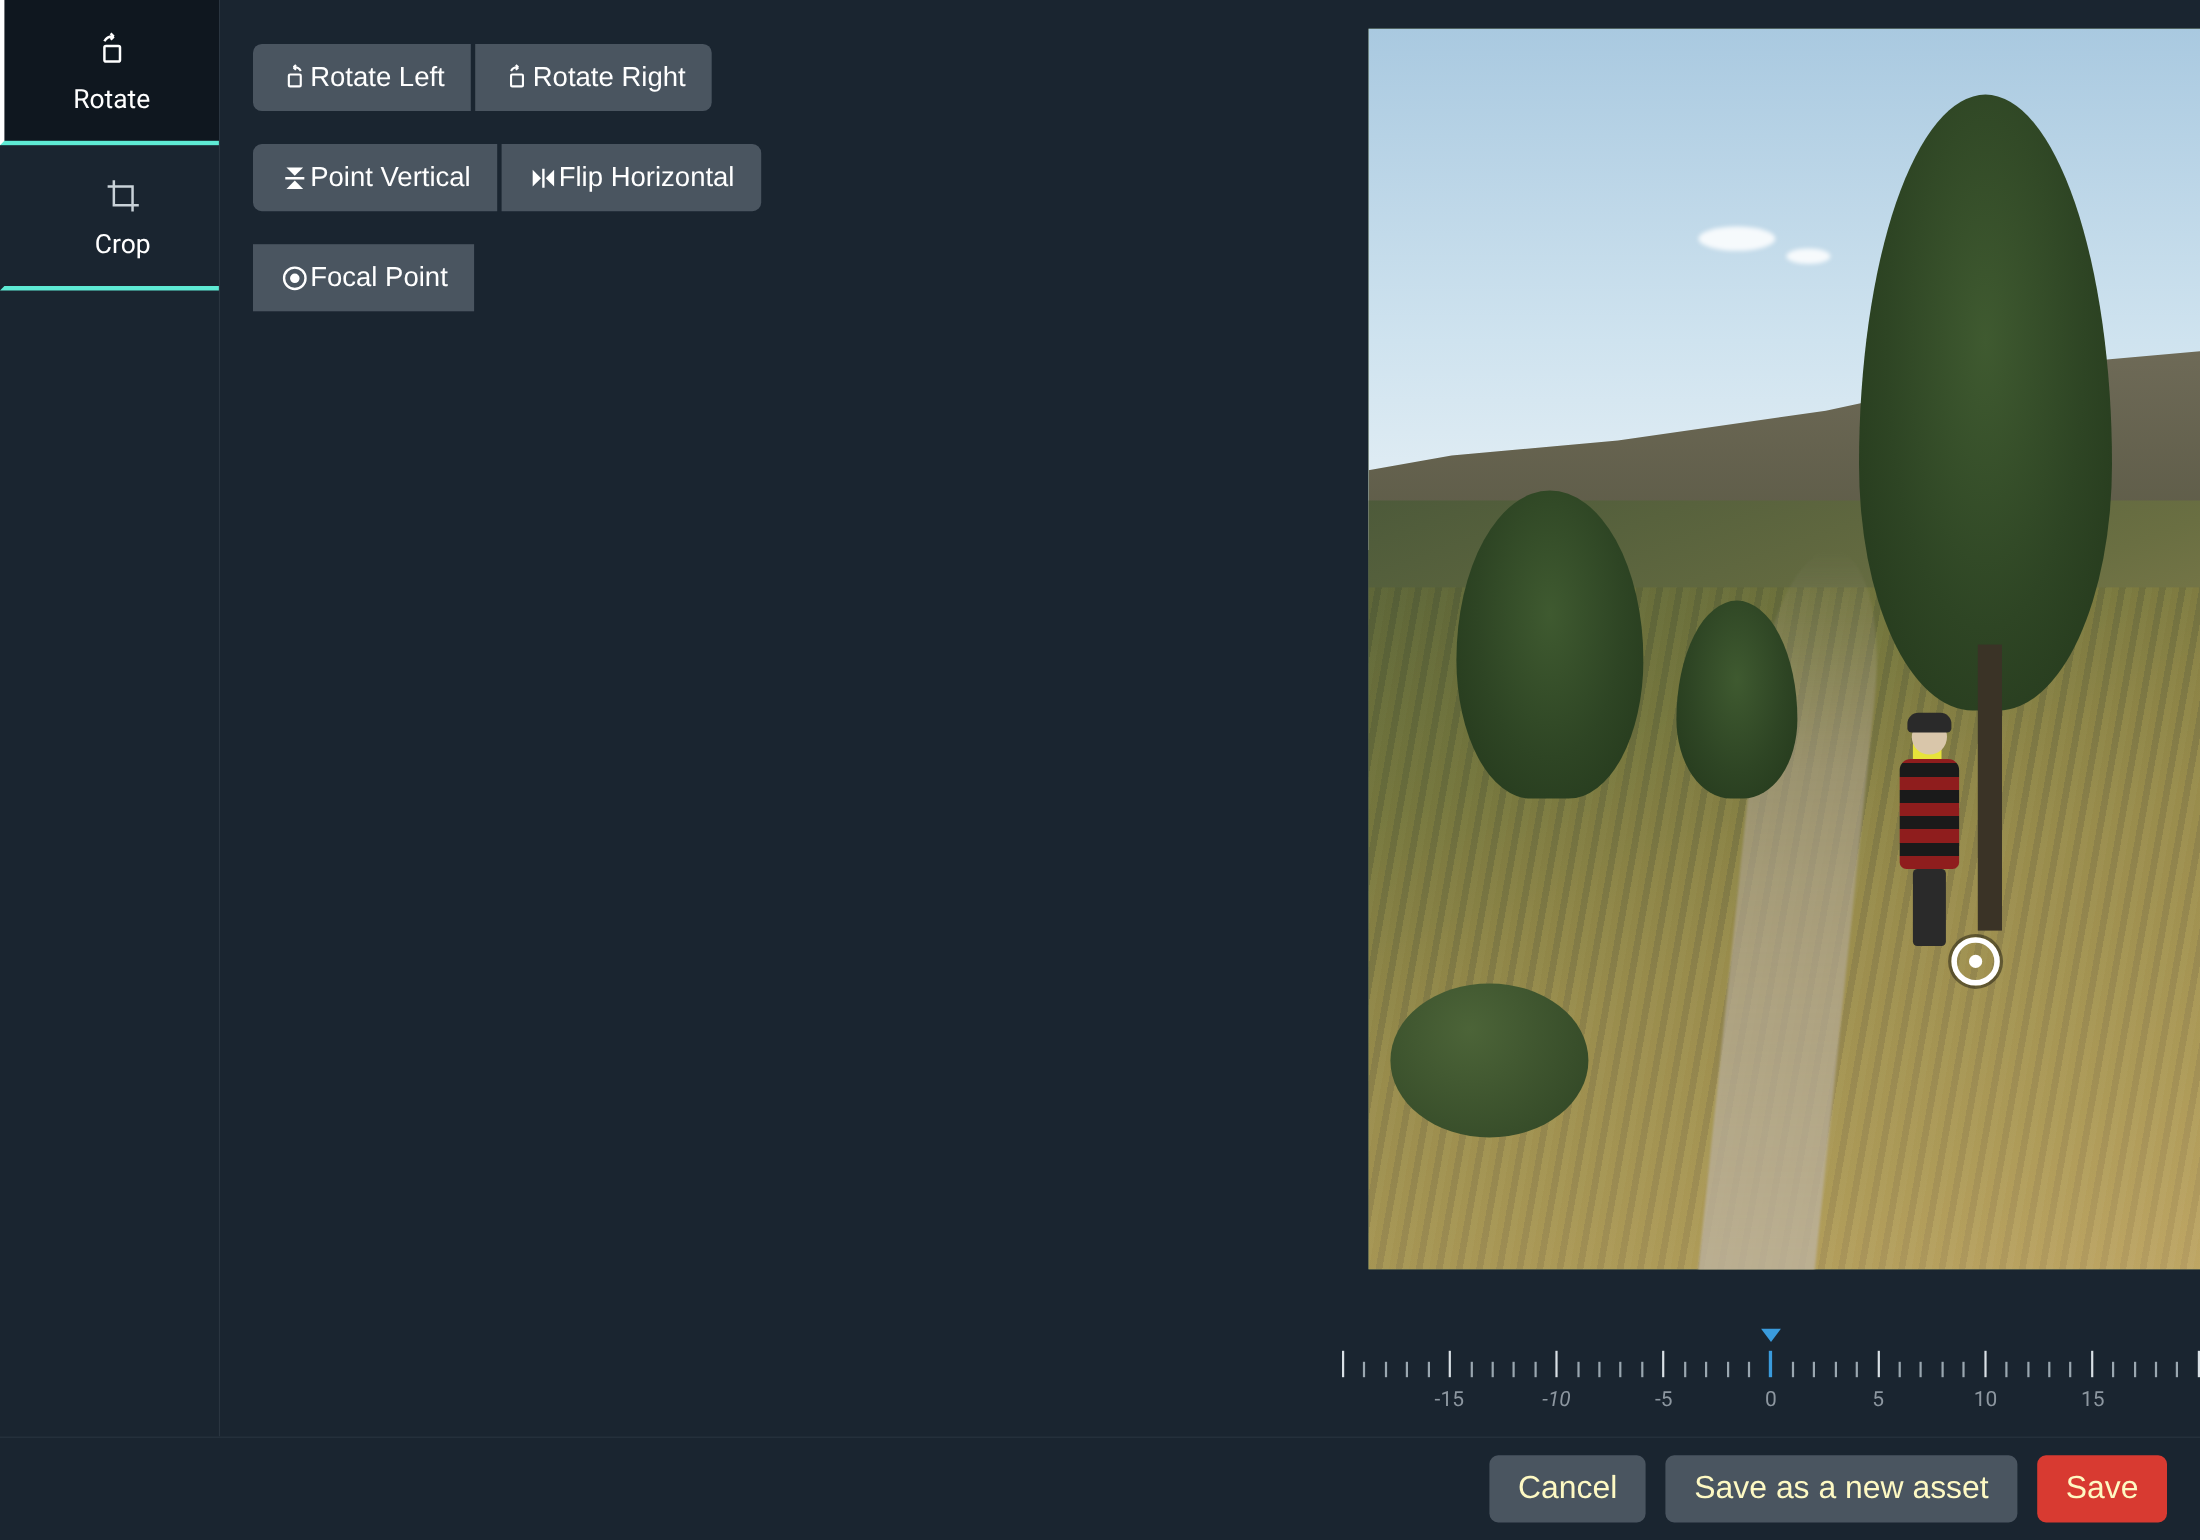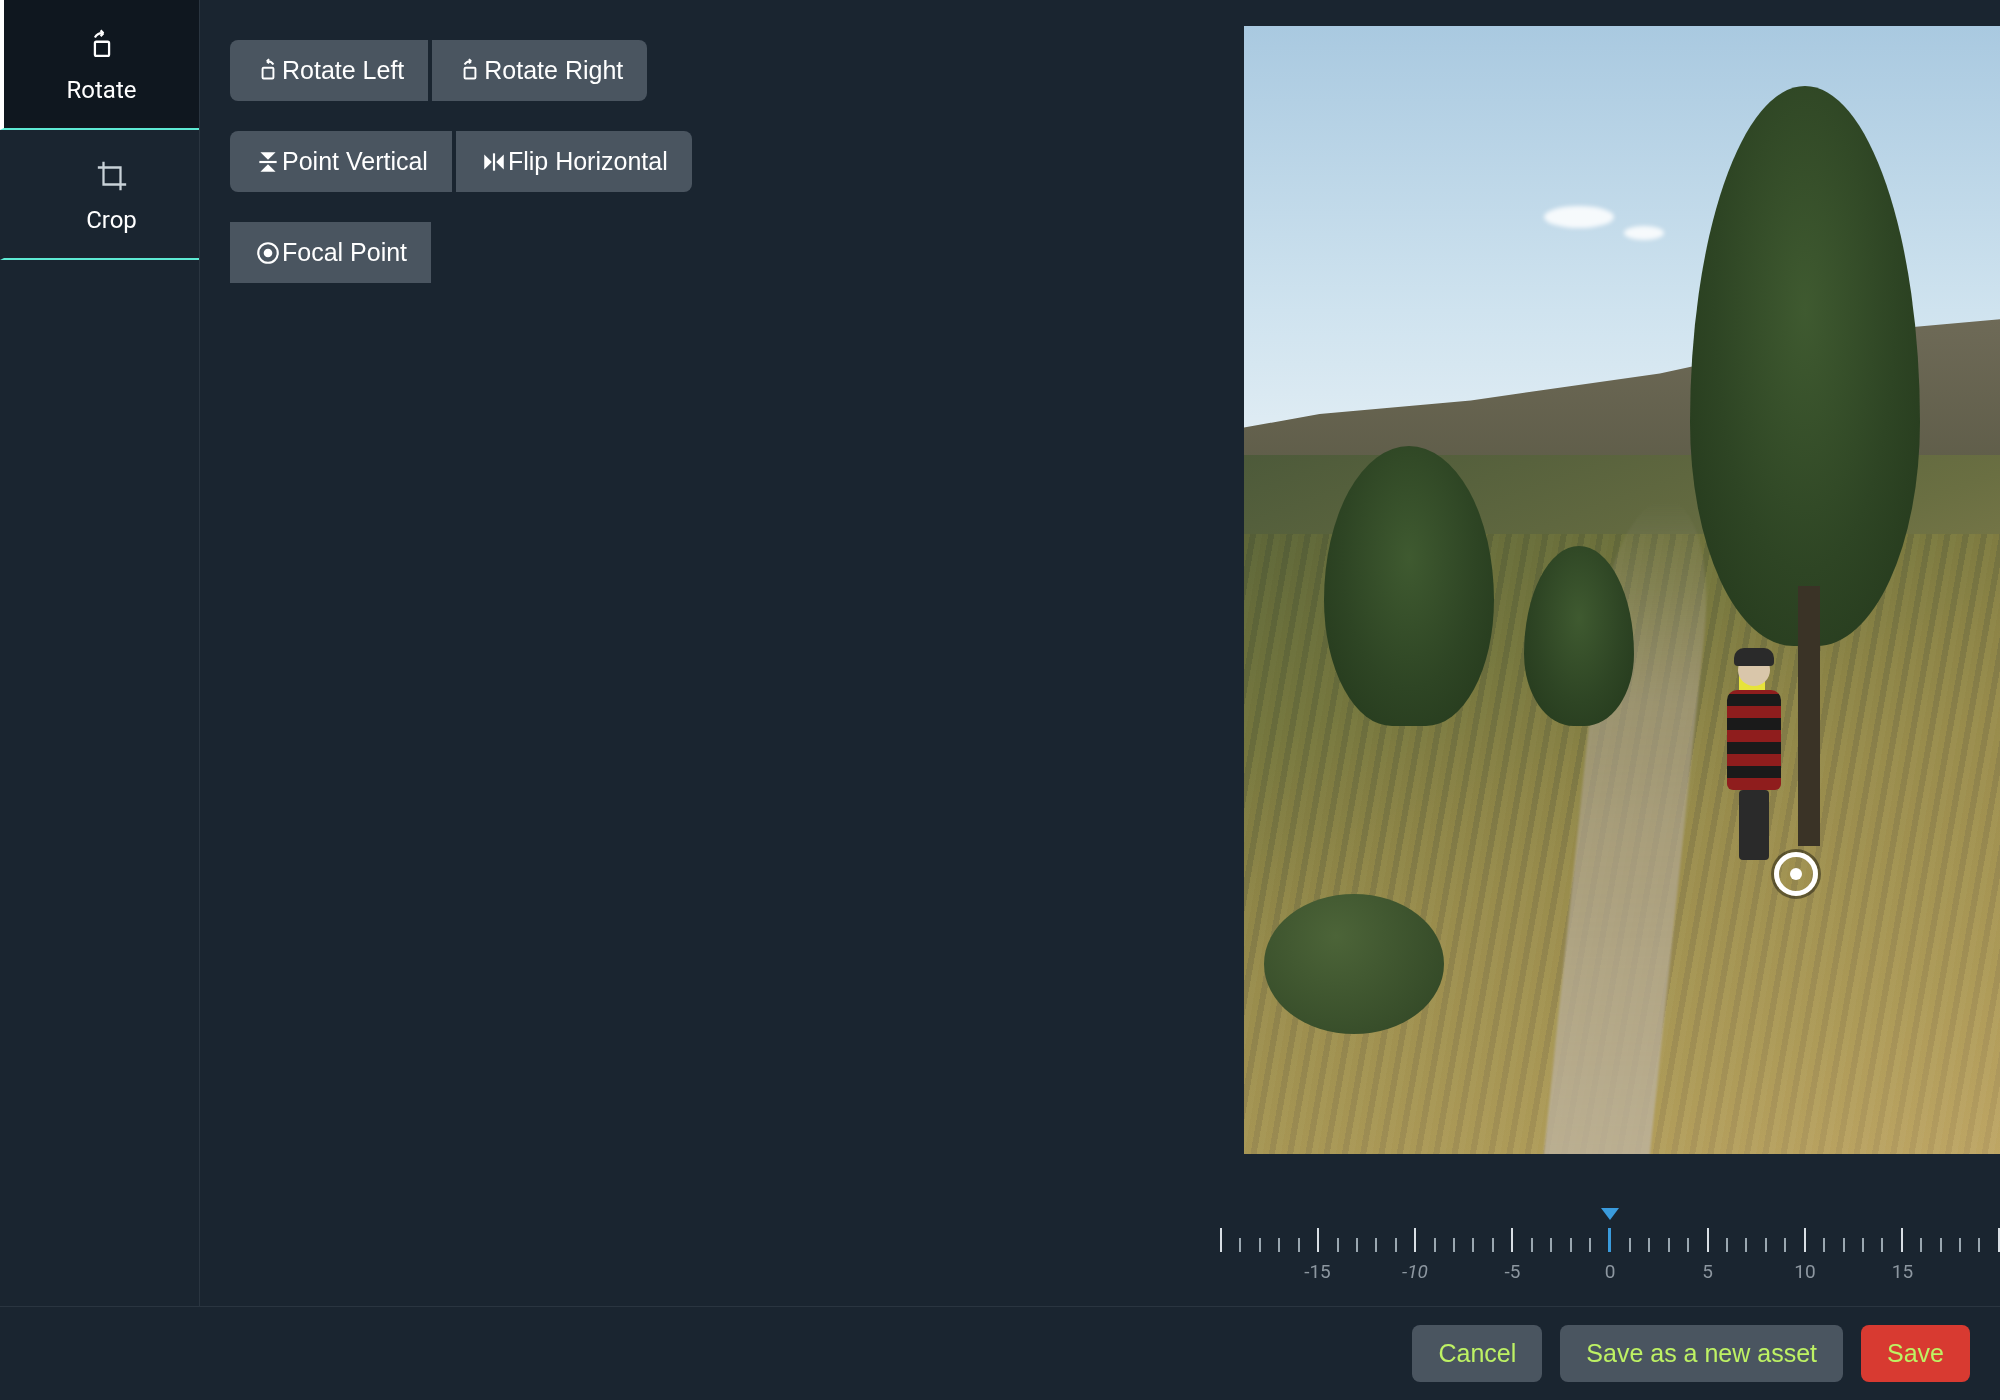--- a/index.html
+++ b/index.html
@@ -31,21 +31,21 @@
     padding-top: 0;
   }
   .sidebar-tab {
     display: flex;
     flex-direction: column;
     align-items: center;
     justify-content: center;
     padding: 28px 0 24px;
     cursor: pointer;
     gap: 12px;
-    border-bottom: 2px solid #5eead4;
+    border-bottom: 4px solid #5eead4;
   }
   .sidebar-tab.active {
     background: #0f171f;
     border-left: 4px solid #ffffff;
     margin-left: -0px;
   }
   .sidebar-tab:not(.active) {
     border-left: 4px solid transparent;
     padding-left: 20px;
   }
@@ -186,21 +186,21 @@
   }
 
   .footer {
     height: 94px;
     border-top: 1px solid #2a3540;
     background:#1a2530;
     display:flex; align-items:center; justify-content:flex-end;
     gap: 18px; padding: 0 30px;
   }
   .footer-btn {
-    border:none; border-radius:8px; font-size:25px; padding:14px 26px; cursor:pointer; color:#bef264;
+    border:none; border-radius:8px; font-size:29px; padding:14px 26px; cursor:pointer; color:#fef9c3;
   }
   .footer-btn.secondary { background:#4a5560; }
   .footer-btn.primary { background:#d83a31; }
 </style>
 </head>
 <body>
 
 <div class="app">
   <div class="main">
 

